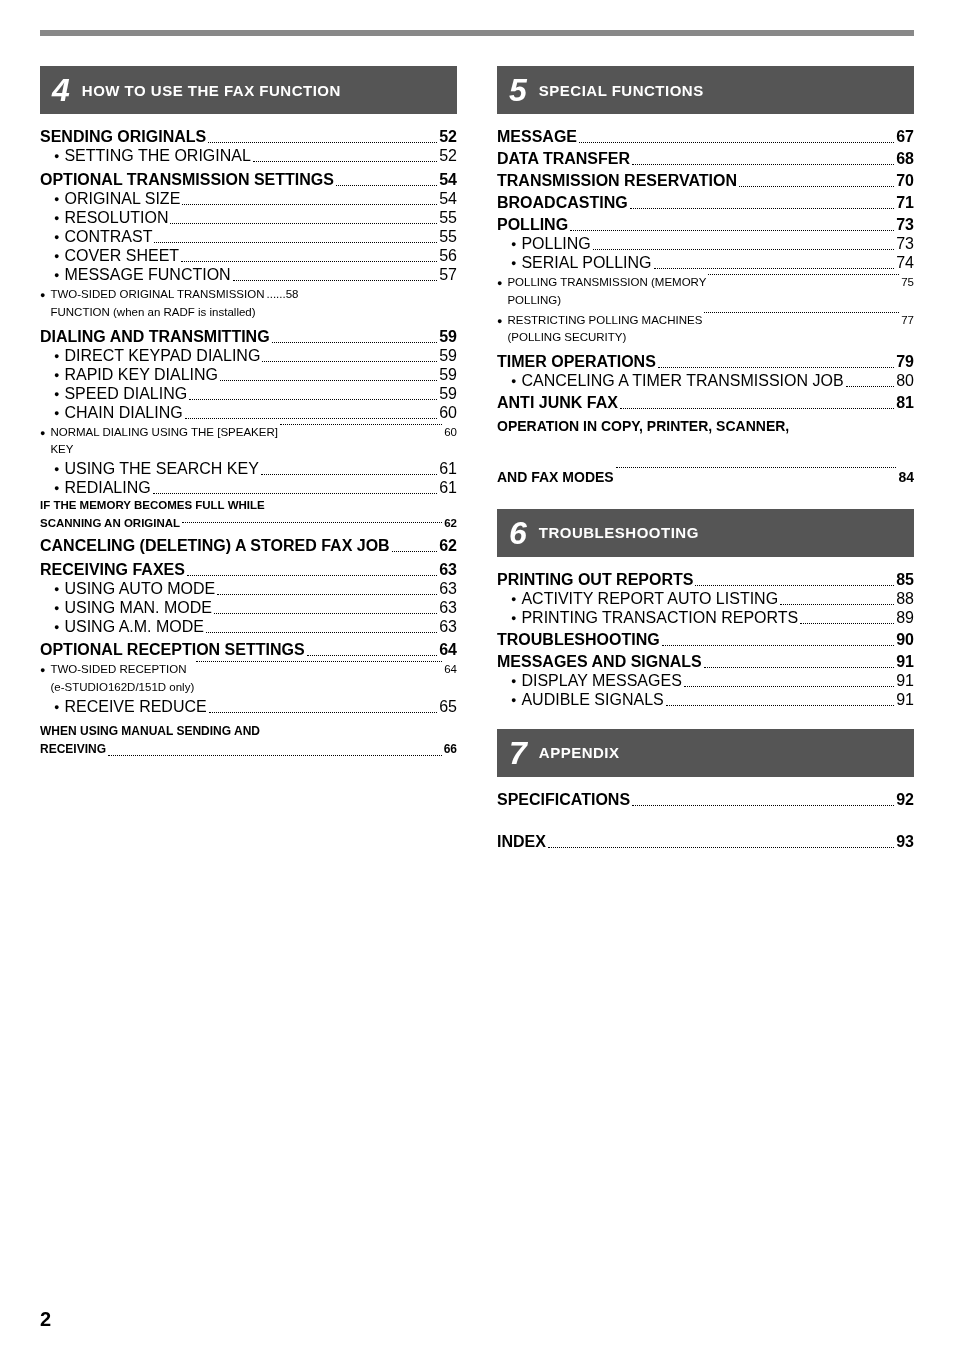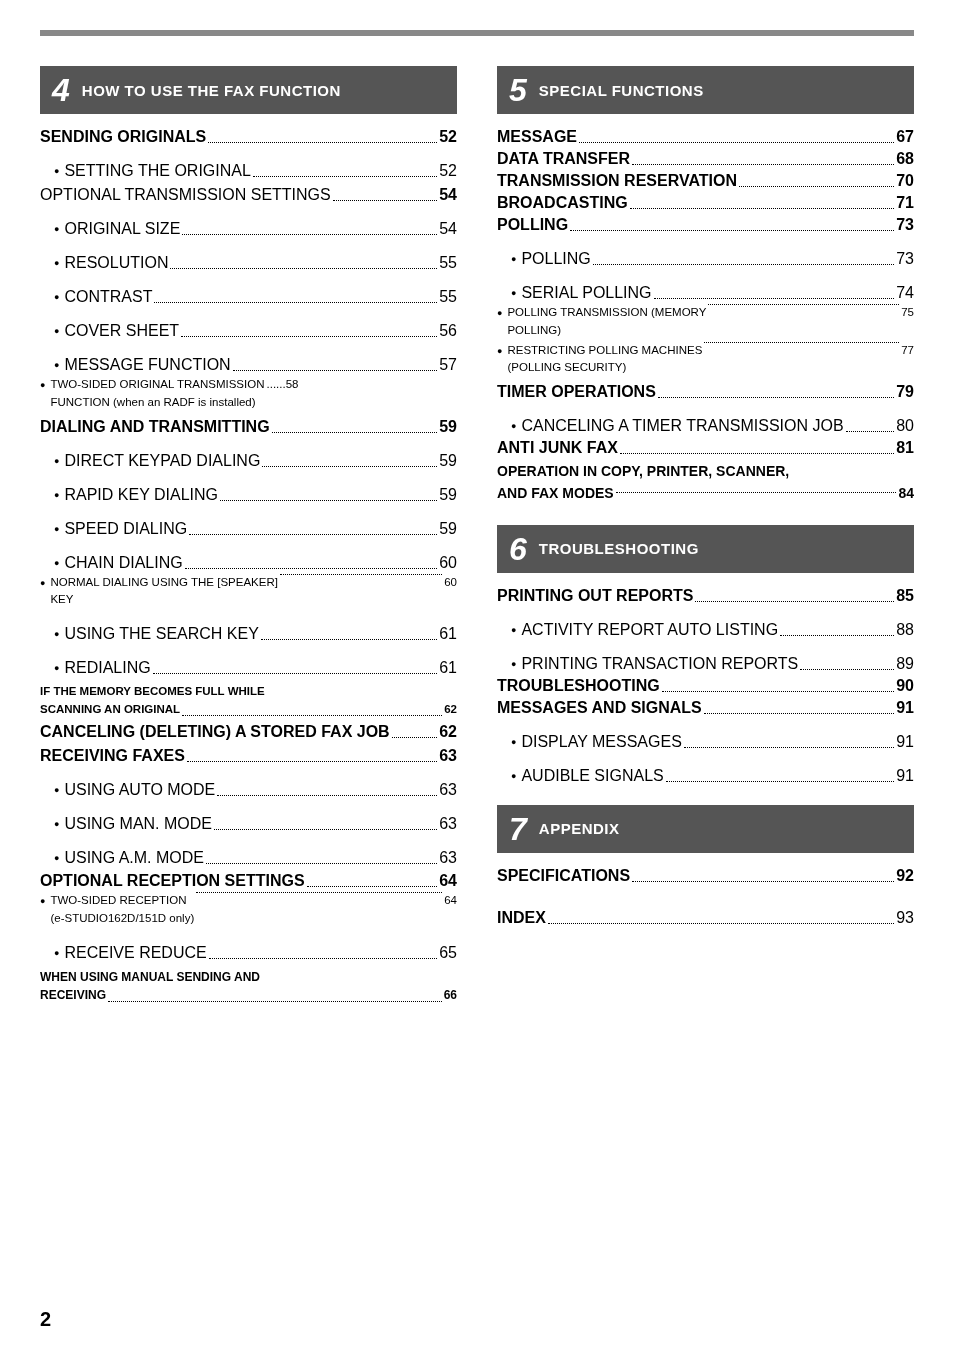--- a/index.html
+++ b/index.html
@@ -76,21 +76,20 @@
       padding-left: 14px;
       margin-top: 1px;
     }
     .sub-bullet {
       font-size: 9px;
       margin-right: 5px;
       margin-bottom: 4px;
     }
     .sub-label {
       white-space: nowrap;
-      margin-top: 15px;
     }
     .sub-dots {
       flex: 1;
       border-bottom: 1px dotted #000;
       margin: 0 2px;
       margin-bottom: 3px;
       min-width: 5px;
     }
     .sub-page {
       white-space: nowrap;
@@ -115,21 +114,21 @@
       <span class="entry-page" style="font-weight:bold;"> 52</span>
     </div>
     <div class="sub-row">
       <span class="sub-bullet">●</span>
       <span class="sub-label">SETTING THE ORIGINAL </span>
       <span class="sub-dots"></span>
       <span class="sub-page">52</span>
     </div>
 
     <div class="entry-row" style="margin-top:6px;">
-      <span class="entry-label" style="font-weight:normal;text-align:right;">OPTIONAL TRANSMISSION SETTINGS </span>
+      <span class="entry-label" style="font-weight:bold;text-align:right;">OPTIONAL TRANSMISSION SETTINGS </span>
       <span class="entry-dots"></span>
       <span class="entry-page" style="font-weight:bold;"> 54</span>
     </div>
     <div class="sub-row">
       <span class="sub-bullet">●</span>
       <span class="sub-label">ORIGINAL SIZE</span>
       <span class="sub-dots"></span>
       <span class="sub-page">54</span>
     </div>
     <div class="sub-row">
@@ -205,25 +204,25 @@
       <span class="sub-dots"></span>
       <span class="sub-page">61</span>
     </div>
     <div class="sub-row">
       <span class="sub-bullet">●</span>
       <span class="sub-label">REDIALING</span>
       <span class="sub-dots"></span>
       <span class="sub-page">61</span>
     </div>
 
-    <div style="font-weight:bold; font-size:11.5px; line-height:1.55; margin-top:6px;">
+    <div style="font-weight:bold; font-size:11.5px; line-height:1.55; ">
       <div style="display:flex; align-items:flex-end;">
         <span>IF THE MEMORY BECOMES FULL WHILE</span>
       </div>
-      <div style="display:flex; align-items:flex-end;">
+      <div style="display:flex; align-items:center;">
         <span>SCANNING AN ORIGINAL</span>
         <span style="flex:1; border-bottom:1px dotted #000; margin:0 2px; margin-bottom:3px;"></span>
         <span> 62</span>
       </div>
     </div>
 
     <div class="entry-row" style="margin-top:4px;">
       <span class="entry-label" style="font-weight:bold;">CANCELING (DELETING) A STORED FAX JOB</span>
       <span class="entry-dots"></span>
       <span class="entry-page" style="font-weight:bold;">62</span>
@@ -353,21 +352,21 @@
       <span class="sub-page">80</span>
     </div>
     <div class="entry-row" style="margin-top:4px;">
       <span class="entry-label" style="font-weight:bold;">ANTI JUNK FAX</span>
       <span class="entry-dots"></span>
       <span class="entry-page" style="font-weight:bold;">81</span>
     </div>
 
     <div style="font-weight:bold; font-size:14px; line-height:1.55; margin-top:4px;">
       <div>OPERATION IN COPY, PRINTER, SCANNER,</div>
-      <div style="display:flex; align-items:center;">
+      <div style="display:flex; align-items:flex-start;margin-top:29px;">
         <span>AND FAX MODES </span>
         <span style="flex:1; border-bottom:1px dotted #000; margin:0 2px; margin-bottom:3px;"></span>
         <span>84</span>
       </div>
     </div>
 
     <div class="section-header" style="margin-top:20px;">
       <span class="section-number">6</span>
       <span class="section-title">TROUBLESHOOTING</span>
     </div>
@@ -421,18 +420,18 @@
       <span class="entry-label" style="font-weight:bold;">SPECIFICATIONS </span>
       <span class="entry-dots"></span>
       <span class="entry-page" style="font-weight:bold;">92</span>
     </div>
 
     <div style="height:24px;"></div>
 
     <div class="entry-row">
       <span class="entry-label" style="font-weight:bold;">INDEX </span>
       <span class="entry-dots"></span>
-      <span class="entry-page" style="font-weight:normal;">93</span>
+      <span class="entry-page" style="font-weight:bold;">93</span>
     </div>
   </div>
 </div>
 
 <div class="page-number">2</div>
 
 </body></html>

